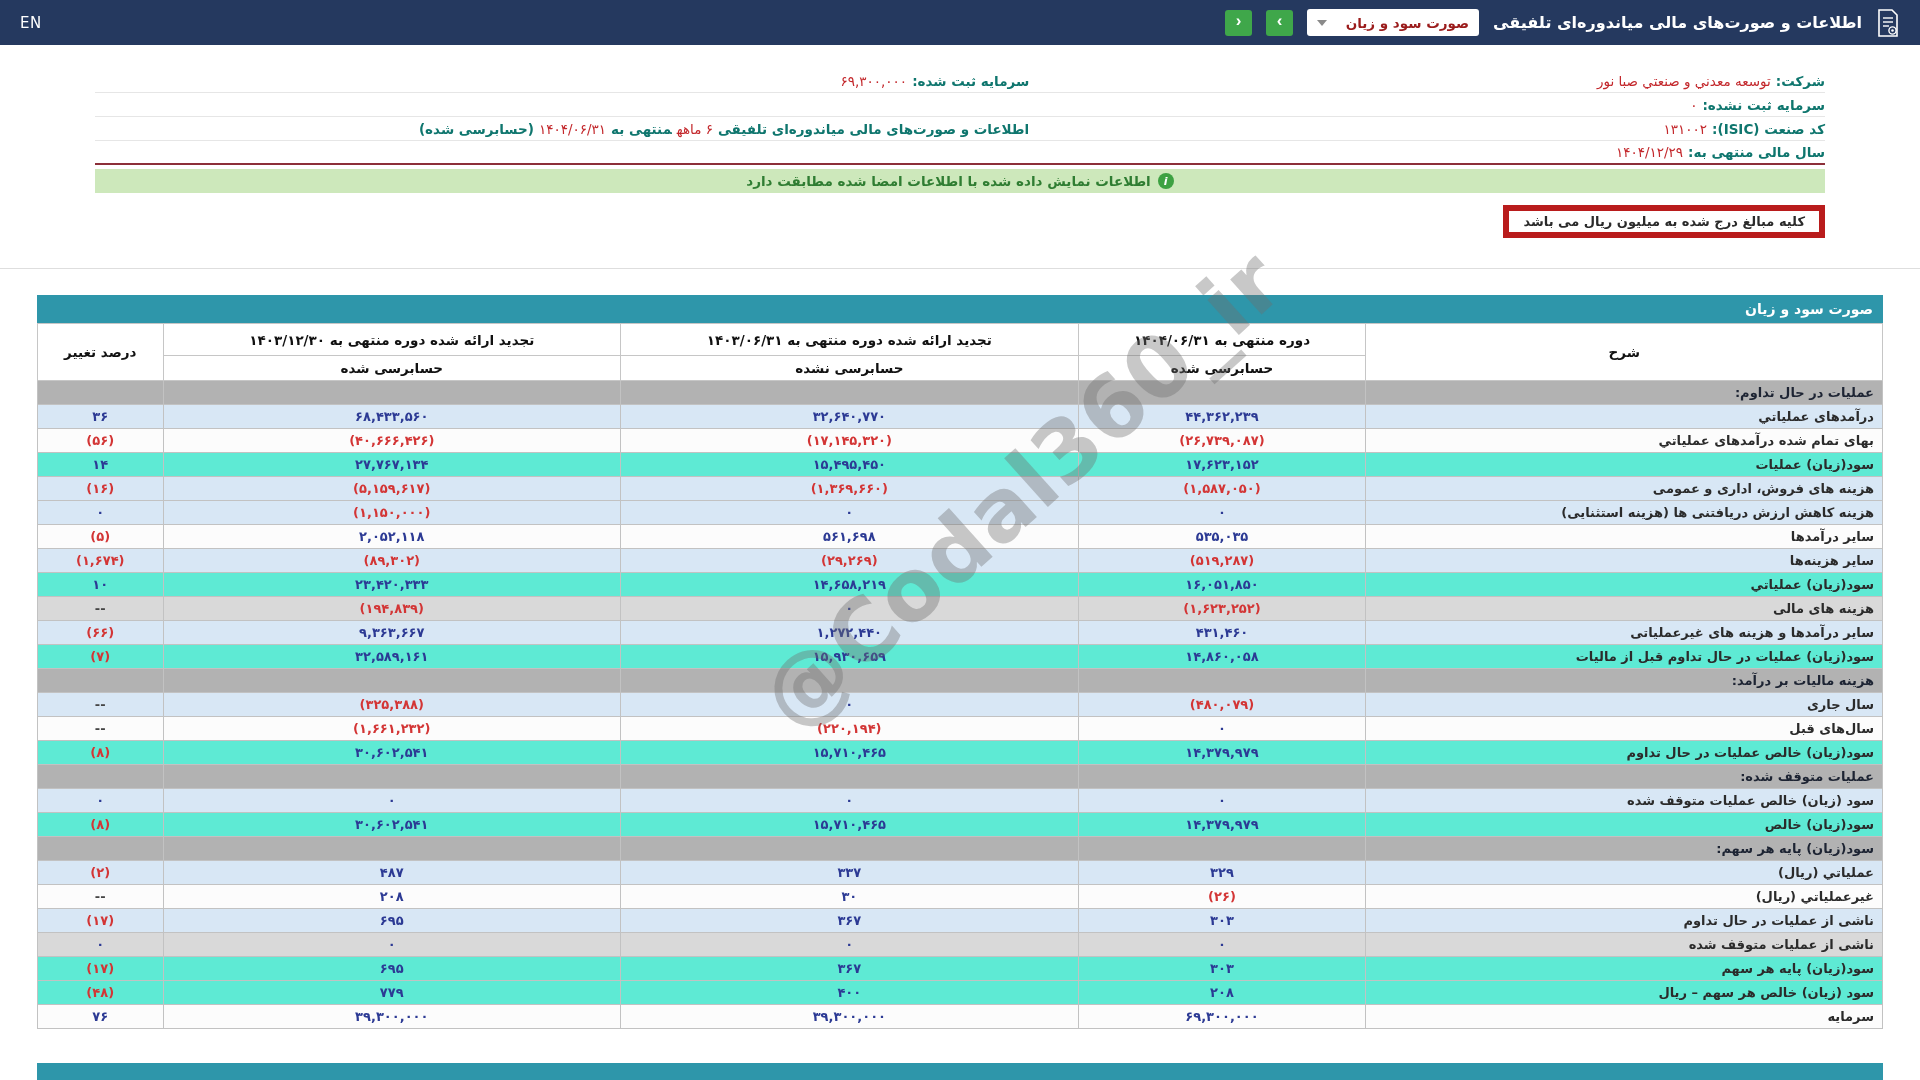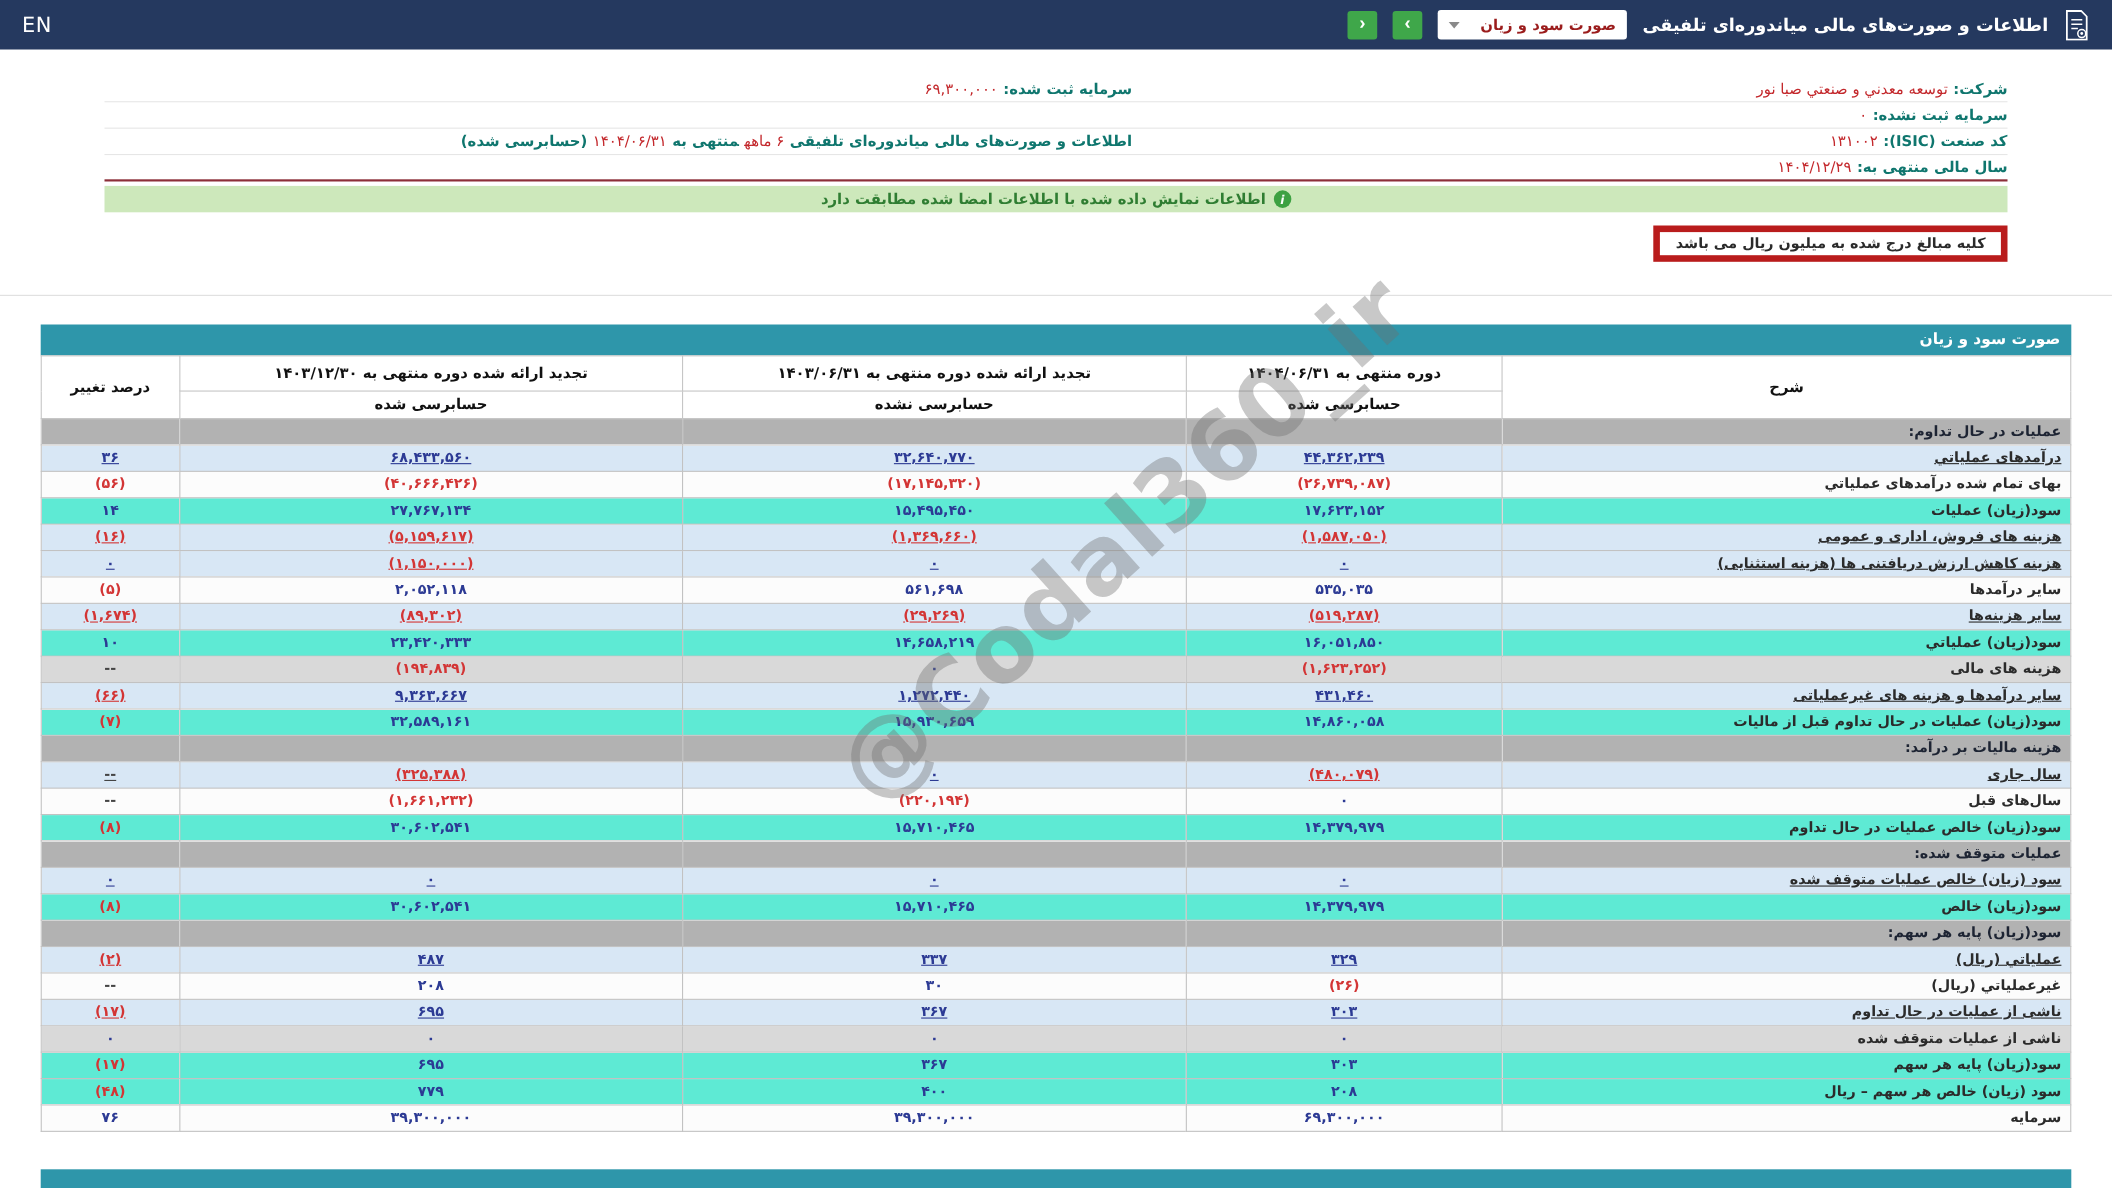--- a/index.html
+++ b/index.html
@@ -23,21 +23,21 @@
     display:flex; align-items:center; justify-content:space-between;
     padding:0 10px; cursor:pointer;
   }
   .report-select .value { color:#9b1c1c; font-size:13.5px; font-weight:700; }
   .caret { width:0; height:0; border-left:5px solid transparent; border-right:5px solid transparent; border-top:6px solid #8a8a8a; }
   .nav-btn {
     width:27px; height:26px; background:#3fa74a; border:none; border-radius:3px;
     color:#fff; font-size:17px; font-weight:700; display:flex; align-items:center;
     justify-content:center; cursor:pointer; padding:0 0 3px 0;
   }
-  .lang { color:#fff; font-size:19px; cursor:pointer; letter-spacing:.5px;text-align:center; }
+  .lang { color:#fff; font-size:15px; cursor:pointer; letter-spacing:.5px;text-align:center; }
   .app-icon { display:flex; align-items:center; }
 
   
   .company-info { margin:24px 95px 0; }
   .info-row { display:flex; align-items:center; height:24px; border-bottom:1px solid #e6e6e6; font-size:13.5px; }
   .info-row:last-child { border-bottom:2px solid #8c2f39; }
   .info-col-right { width:46%; }
   .info-col-left  { width:54%; }
   .info-col span { margin-left:5px; }
   .part-label { color:#0f766e; font-weight:700; }
@@ -80,21 +80,21 @@
     border:1px solid #c2c2c2; font-size:13px; padding:2px 8px; height:24px;
     overflow:hidden; white-space:nowrap;
   }
   .cell-desc { text-align:right; font-weight:700; color:#2b2b2b; }
   .cell-val, .cell-pct { text-align:center; font-weight:700; }
   .pos  { color:#2c3a94; }
   .neg  { color:#d33535; }
   .dash { color:#444; }
   .bg-section td { background:#b2b2b2; }
   .bg-section .cell-desc { color:#1d2433; }
-  .bg-blue td   { background:#d8e7f5;text-decoration:underline; }
+  .bg-blue td   { background:#d8e7f5; }
   .bg-plain td  { background:#fcfcfc;margin-top:20px; }
   .bg-yellow td { background:#5eead4;margin-top:20px; }
   .bg-gray td   { background:#d9d9d9; }
 
   
   .watermark {
     position:absolute; left:690px; top:440px; transform:rotate(-42deg);
     font-size:86px; font-weight:700; color:rgba(110,110,110,0.38);
     direction:ltr; pointer-events:none; white-space:nowrap; letter-spacing:1px; z-index:5;
   }

